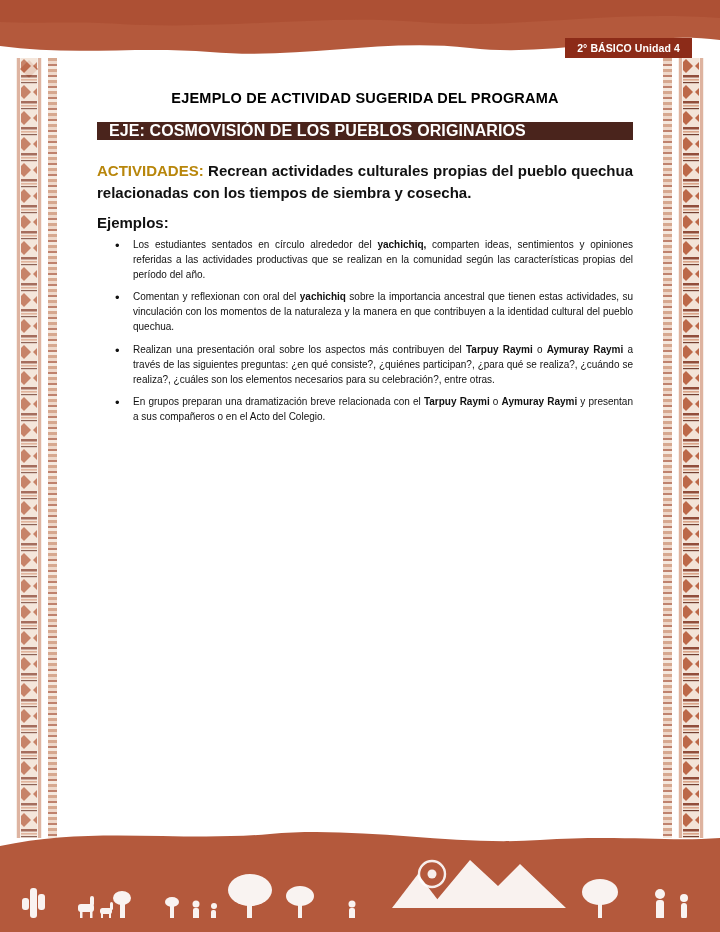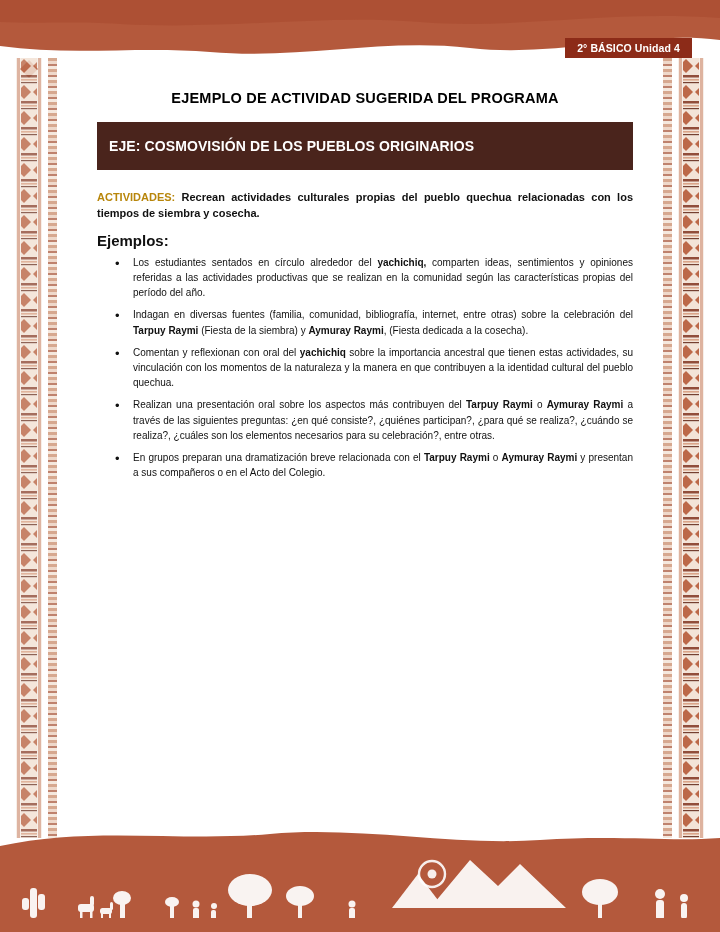--- a/index.html
+++ b/index.html
@@ -86,29 +86,29 @@
     font-size: 14.5px;
     font-weight: bold;
     color: #000000;
     letter-spacing: .2px;
     margin: 18px 0 16px 0;
   }
 
   .eje-bar {
     background: #4a241c;
     color: #ffffff;
-    font-size: 14px;
-    font-weight: bold;
-    padding: 16px 12px;
+    font-size: 16px;
+    font-weight: bold;
+    padding: 0 12px;
     letter-spacing: .1px;
   }
 
   .activities {
     margin-top: 20px;
-    font-size: 11px;
+    font-size: 15px;
     line-height: 1.45;
     text-align: justify;
   }
   .activities .lbl {
     color: #b8860b;
     font-weight: bold;
   }
   .activities .body {
     font-weight: bold;
     color: #111;
@@ -281,18 +281,17 @@
 
   <div class="activities">
     <span class="lbl">ACTIVIDADES:</span>
     <span class="body">Recrean actividades culturales propias del pueblo quechua relacionadas con los tiempos de siembra y cosecha.</span>
   </div>
 
   <div class="examples-label">Ejemplos:</div>
 
   <ul class="examples" id="examples-list">
       <li><span>Los estudiantes sentados en círculo alrededor del </span><b>yachichiq,</b><span> comparten ideas, sentimientos y opiniones referidas a las actividades productivas que se realizan en la comunidad según las características propias del período del año.</span></li>
-      <li><span>Indagan en diversas fuentes (familia, comunidad, bibliografía, internet, entre otras) sobre la celebración del </span><b>Tarpuy Raymi</b><span> (Fiesta de la siembra) y </span><b>Aymuray Raymi</b><span>, (Fiesta dedicada a la cosecha).</span></li>
       <li><span>Comentan y reflexionan con oral del </span><b>yachichiq</b><span> sobre la importancia ancestral que tienen estas actividades, su vinculación con los momentos de la naturaleza y la manera en que contribuyen a la identidad cultural del pueblo quechua.</span></li>
       <li><span>Realizan una presentación oral sobre los aspectos más contribuyen del </span><b>Tarpuy Raymi</b><span> o </span><b>Aymuray Raymi</b><span> a través de las siguientes preguntas: ¿en qué consiste?, ¿quiénes participan?, ¿para qué se realiza?, ¿cuándo se realiza?, ¿cuáles son los elementos necesarios para su celebración?, entre otras.</span></li>
       <li><span>En grupos preparan una dramatización breve relacionada con el </span><b>Tarpuy Raymi</b><span> o </span><b>Aymuray Raymi</b><span> y presentan a sus compañeros o en el Acto del Colegio.</span></li>
     </ul>
 </div>
 
 </body></html>

